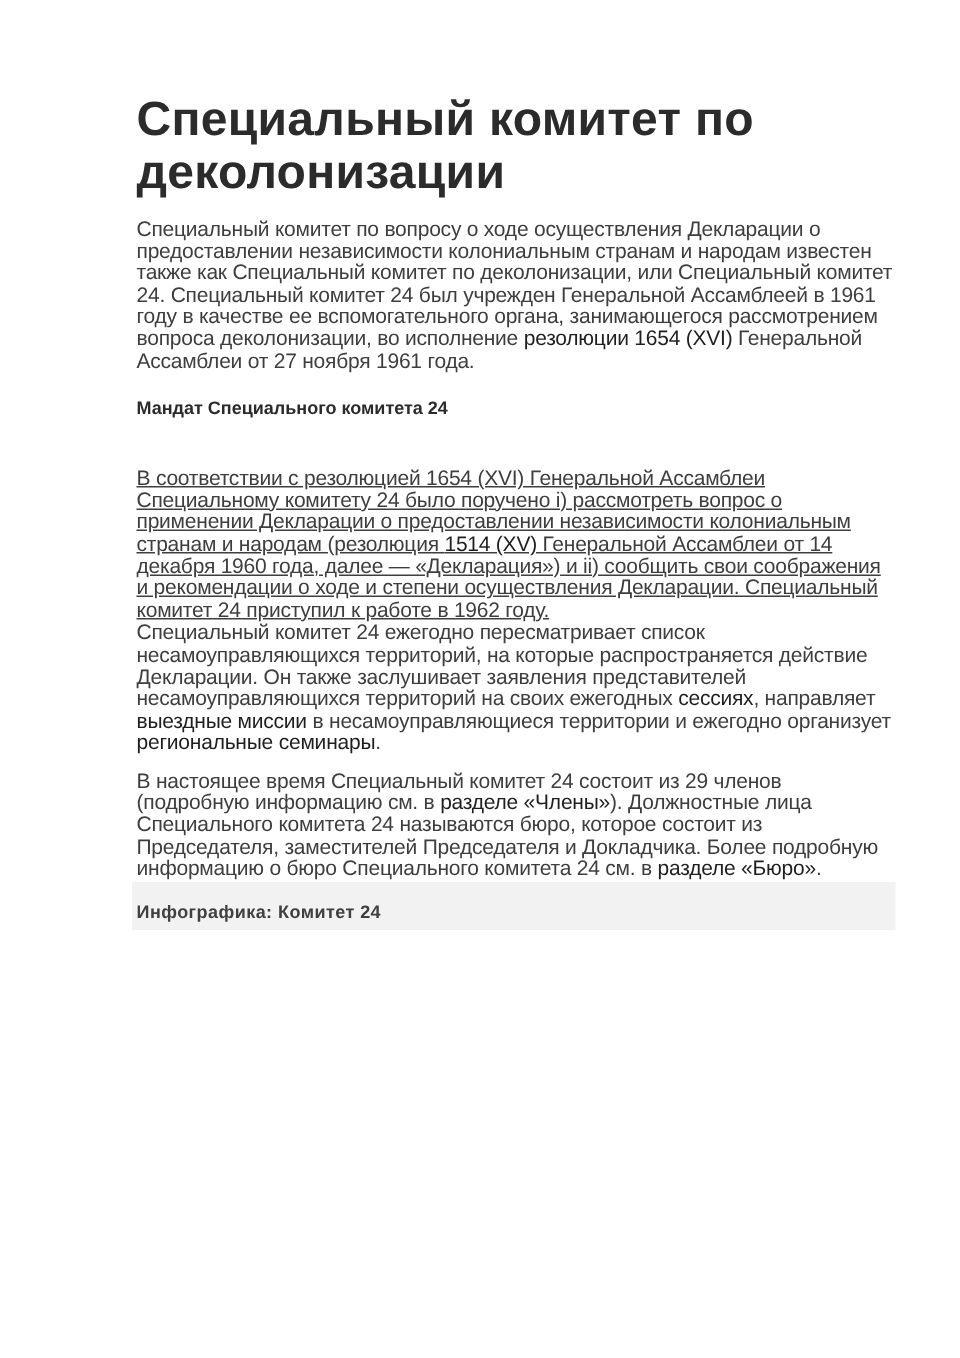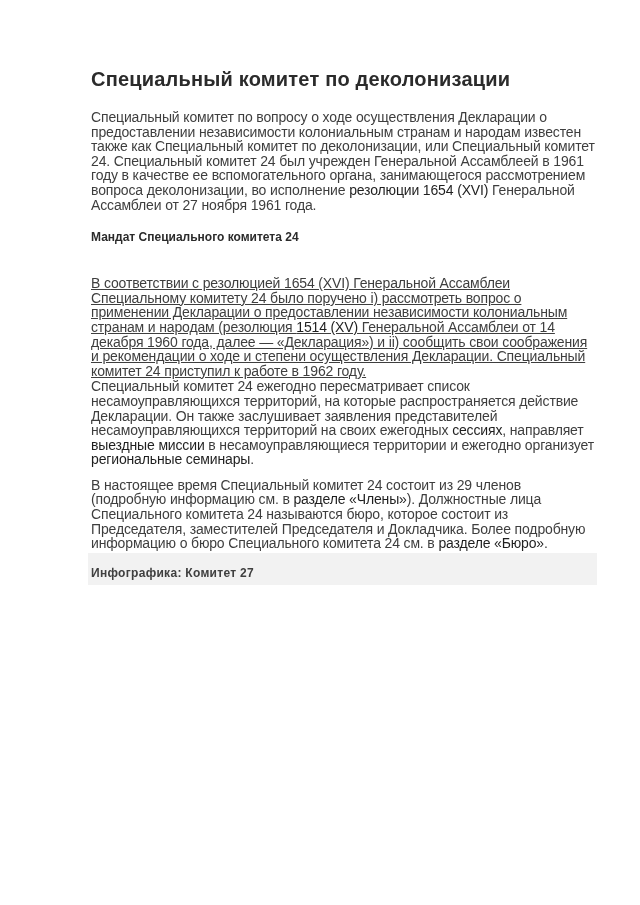--- a/index.html
+++ b/index.html
@@ -16,21 +16,21 @@
       color: #3a3a3a;
     }
     .page {
       position: absolute;
       left: 91px;
       top: 62px;
       width: 506px;
     }
     h1 {
       margin: 0;
-      font-size: 20px;
+      font-size: 32px;
       line-height: 35px;
       font-weight: bold;
       color: #2b2b2b;
       letter-spacing: 0.2px;
     }
     h2 {
       margin: 0;
       font-size: 12px;
       line-height: 20px;
       font-weight: bold;
@@ -81,16 +81,16 @@
   <h2 class="h-mandate">Мандат Специального комитета 24</h2>
 
   <p class="p-mandate1"><span>В соответствии с резолюцией 1654 (XVI) Генеральной Ассамблеи Специальному комитету 24 было поручено i) рассмотреть вопрос о применении Декларации о предоставлении независимости колониальным странам и народам (резолюция </span><a href="#">1514 (XV)</a><span> Генеральной Ассамблеи от 14 декабря 1960 года, далее — «Декларация») и ii) сообщить свои соображения и рекомендации о ходе и степени осуществления Декларации. Специальный комитет 24 приступил к работе в 1962 году.</span></p>
 
   <p class="p-mandate2"><span>Специальный комитет 24 ежегодно пересматривает список несамоуправляющихся территорий, на которые распространяется действие Декларации. Он также заслушивает заявления представителей несамоуправляющихся территорий на своих ежегодных </span><a href="#">сессиях</a><span>, направляет </span><a href="#">выездные миссии</a><span> в несамоуправляющиеся территории и ежегодно организует </span><a href="#">региональные семинары</a><span>.</span></p>
 
 
   <p class="p-members"><span>В настоящее время Специальный комитет 24 состоит из 29 членов (подробную информацию см. в </span><a href="#">разделе «Члены»</a><span>). Должностные лица Специального комитета 24 называются бюро, которое состоит из Председателя, заместителей Председателя и Докладчика. Более подробную информацию о бюро Специального комитета 24 см. в </span><a href="#">разделе «Бюро»</a><span>.</span></p>
 
   <div class="infographic-band">
-    <h2>Инфографика: Комитет 27</h2>
+    <h2>Инфографика: Комитет 24</h2>
   </div>
 
 </div>
 
 </body></html>

